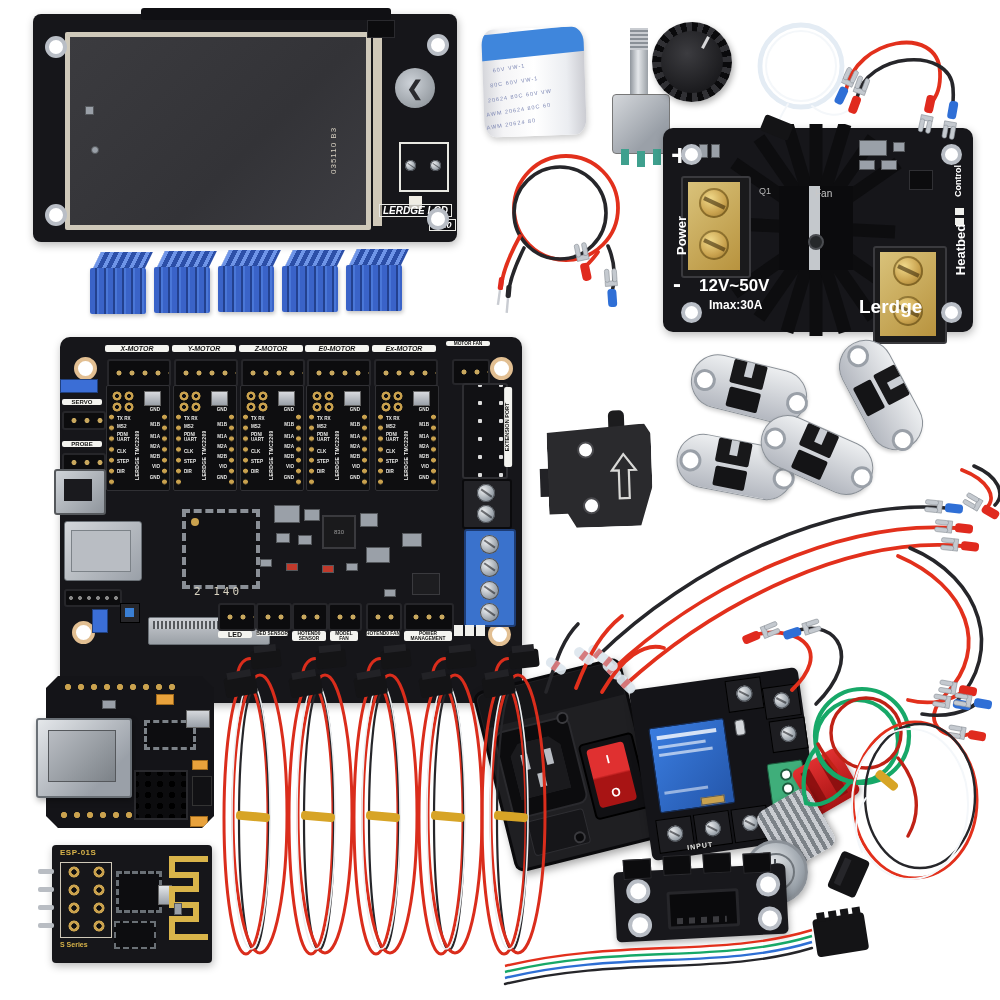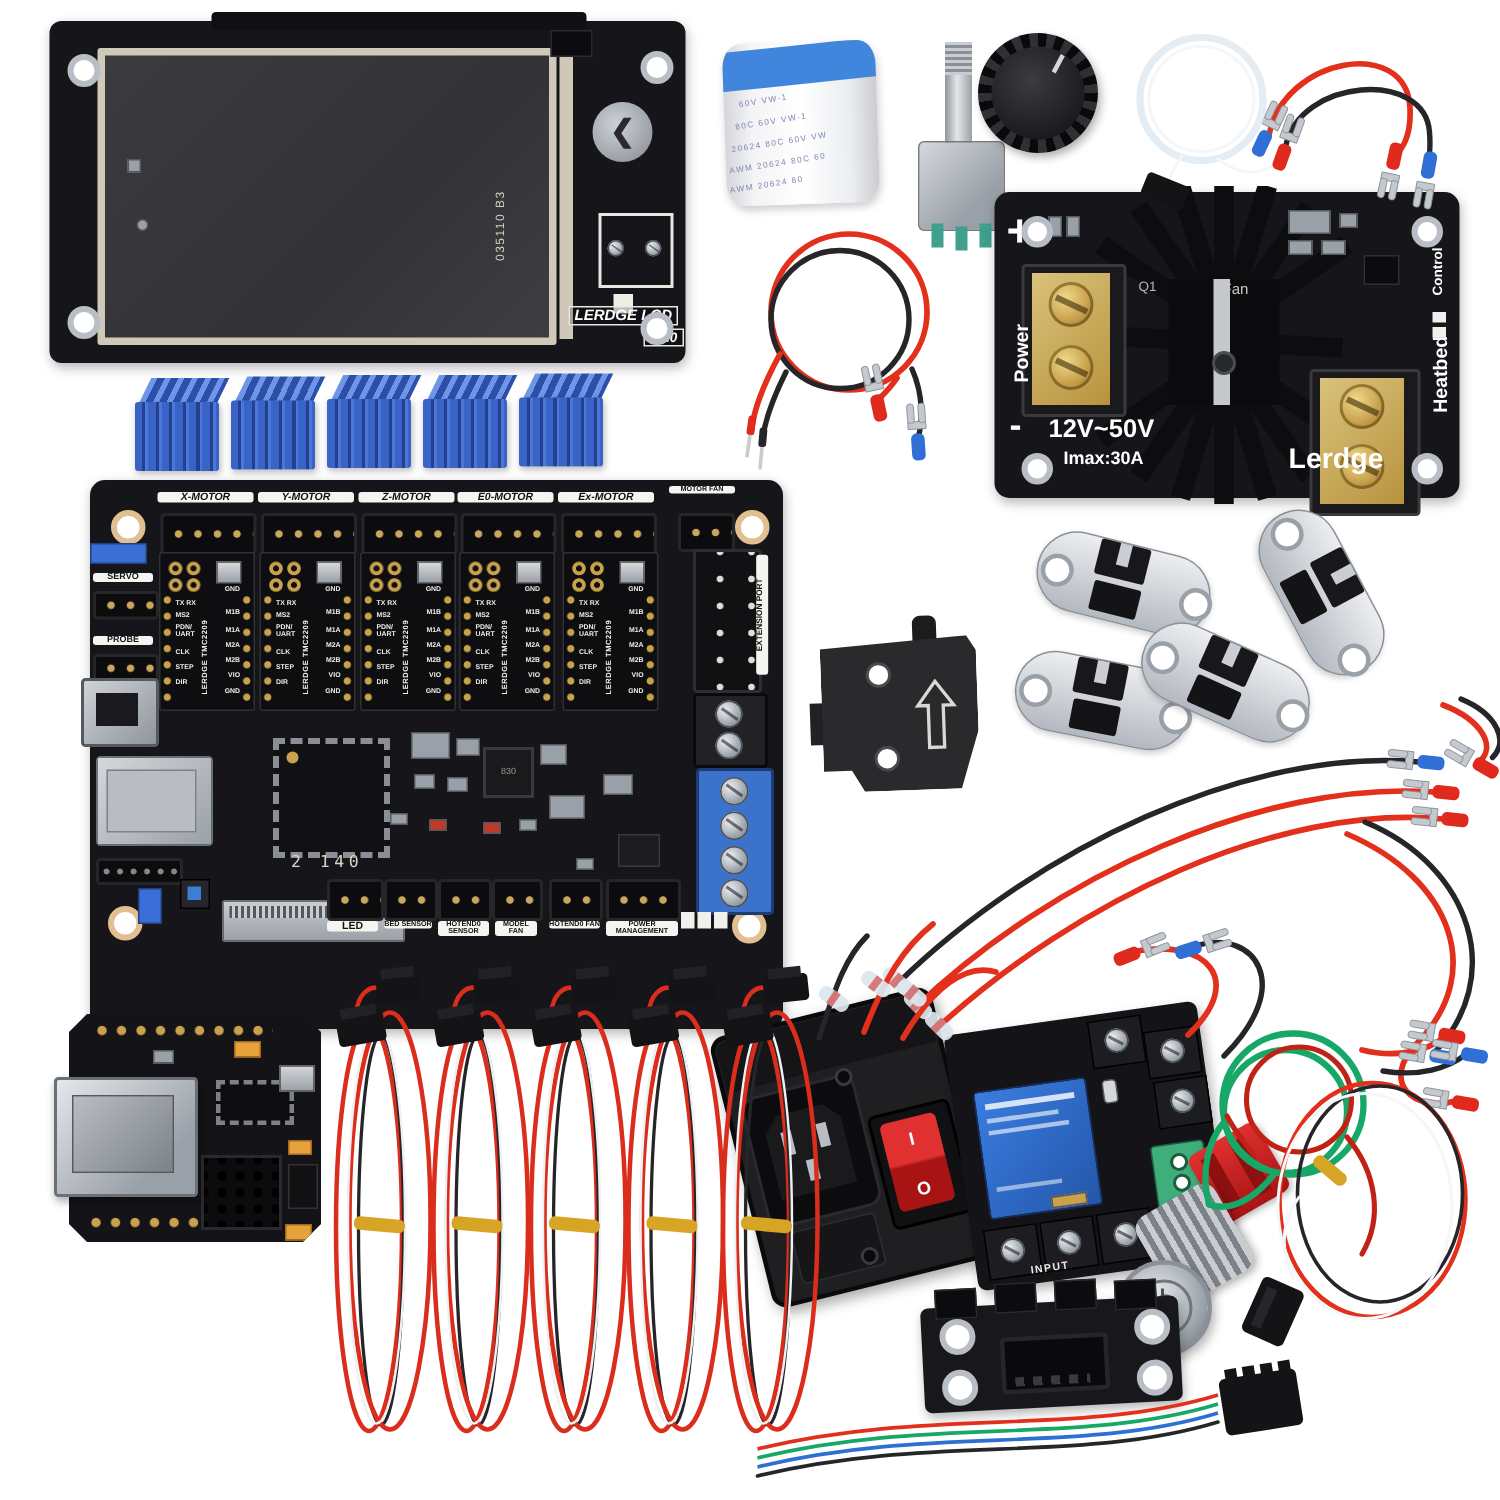--- a/index.html
+++ b/index.html
@@ -177,21 +177,21 @@
     <div class="smd" style="left:218px;top:32px;width:14px;height:8px;"></div>
     <div class="smd" style="left:36px;top:16px;width:7px;height:12px;"></div>
     <div class="smd" style="left:48px;top:16px;width:7px;height:12px;"></div>
     <div class="abs" style="left:246px;top:42px;width:22px;height:18px;background:#0c0c0e;border:1px solid #303034;"></div>
     <div class="hole sil" style="left:18px;top:16px;width:13px;height:13px;"></div>
     <div class="hole sil" style="left:278px;top:16px;width:13px;height:13px;"></div>
     <div class="hole sil" style="left:18px;top:174px;width:13px;height:13px;"></div>
     <div class="hole sil" style="left:278px;top:174px;width:13px;height:13px;"></div>
   </div>
 
-  <div class="abs pcb" style="left:60px;top:320px;width:462px;height:366px;border-radius:10px;">
+  <div class="abs pcb" style="left:60px;top:337px;width:462px;height:366px;border-radius:10px;">
 
     <div class="hole tan" style="left:14px;top:20px;width:15px;height:15px;"></div>
     <div class="hole tan" style="left:430px;top:20px;width:15px;height:15px;"></div>
     <div class="hole tan" style="left:12px;top:284px;width:15px;height:15px;"></div>
     <div class="hole tan" style="left:428px;top:286px;width:15px;height:15px;"></div>
 
     <div class="pill" style="left:45px;top:8px;width:64px;font-size:7px;font-style:italic;">X-MOTOR</div>
     <div class="pill" style="left:112px;top:8px;width:64px;font-size:7px;font-style:italic;">Y-MOTOR</div>
     <div class="pill" style="left:179px;top:8px;width:64px;font-size:7px;font-style:italic;">Z-MOTOR</div>
     <div class="pill" style="left:245px;top:8px;width:64px;font-size:7px;font-style:italic;">E0-MOTOR</div>
@@ -424,20 +424,36 @@
     <div class="smdo" style="left:146px;top:84px;width:14px;height:8px;"></div>
     <div class="smdo" style="left:144px;top:140px;width:16px;height:9px;"></div>
     <div class="abs" style="left:146px;top:100px;width:18px;height:28px;background:#111114;border:1px solid #333;"></div>
     <div class="smd" style="left:56px;top:24px;width:12px;height:7px;"></div>
     <div class="smd" style="left:60px;top:80px;width:8px;height:12px;"></div>
   </div>
   <div class="abs" style="left:36px;top:718px;width:92px;height:76px;background:linear-gradient(135deg,#e4e7ea,#9aa0a8 75%);border:2px solid #6a7076;border-radius:3px;box-shadow:1px 3px 6px rgba(0,0,0,.3);">
     <div class="abs" style="left:10px;top:10px;width:66px;height:50px;background:linear-gradient(135deg,#b9bdc3,#7c8288);border:1px solid #55585c;"></div>
   </div>
 
+  <div class="abs pcb" style="left:52px;top:845px;width:160px;height:118px;border-radius:4px;">
+    <span class="abs" style="left:8px;top:3px;color:#d9b44a;font-size:8px;font-weight:bold;letter-spacing:.5px;">ESP-01S</span>
+    <div class="abs" style="left:8px;top:17px;width:50px;height:74px;border:1px solid #cfc8b8;background-image:radial-gradient(circle 5.5px at 13px 9px,#0e0e10 2.4px,#caa24e 2.9px 5.2px,transparent 5.8px);background-size:25px 18px;"></div>
+    <div class="abs" style="left:-14px;top:24px;width:16px;height:5px;background:#b9bdc3;border-radius:2px;"></div>
+    <div class="abs" style="left:-14px;top:42px;width:16px;height:5px;background:#b9bdc3;border-radius:2px;"></div>
+    <div class="abs" style="left:-14px;top:60px;width:16px;height:5px;background:#b9bdc3;border-radius:2px;"></div>
+    <div class="abs" style="left:-14px;top:78px;width:16px;height:5px;background:#b9bdc3;border-radius:2px;"></div>
+    <span class="abs" style="left:8px;top:96px;color:#d9b44a;font-size:7px;font-weight:bold;">S Series</span>
+    <div class="abs" style="left:64px;top:26px;width:40px;height:36px;background:#0d0d10;border:3px dashed #6a7076;"></div>
+    <div class="abs" style="left:62px;top:76px;width:38px;height:24px;background:#0d0d10;border:2px dashed #6a7076;"></div>
+    <div class="abs" style="left:106px;top:40px;width:12px;height:18px;background:linear-gradient(#e4e7ea,#9aa0a8);border:1px solid #666;"></div>
+    <svg class="abs" style="left:112px;top:8px;" width="46" height="100" viewBox="0 0 46 100">
+      <path d="M44,6 H8 V22 H32 V36 H8 V52 H32 V66 H8 V84 H44" fill="none" stroke="#d9b44a" stroke-width="6"></path>
+    </svg>
+    <div class="smd" style="left:122px;top:58px;width:6px;height:10px;"></div>
+  </div>
 
   <div class="abs" style="left:492px;top:672px;width:152px;height:186px;transform:rotate(-14deg);">
     <div class="abs" style="inset:0;background:#1f1f22;border:3px solid #0a0a0c;border-radius:10px;box-shadow:2px 4px 9px rgba(0,0,0,.35);"></div>
     <div class="abs" style="left:4px;top:4px;width:144px;height:34px;background:#151518;border-radius:7px 7px 0 0;"></div>
     <div class="abs" style="left:10px;top:44px;width:74px;height:86px;background:#0c0c0e;border-radius:10px;border:2px solid #2a2a2e;">
       <div class="abs" style="left:10px;top:14px;width:52px;height:56px;background:#1a1a1d;clip-path:polygon(0 20%,20% 0,80% 0,100% 20%,100% 100%,0 100%);"></div>
       <div class="abs" style="left:20px;top:26px;width:7px;height:16px;background:#b9bdc3;"></div>
       <div class="abs" style="left:44px;top:26px;width:7px;height:16px;background:#b9bdc3;"></div>
       <div class="abs" style="left:32px;top:48px;width:7px;height:14px;background:#b9bdc3;"></div>
     </div>

